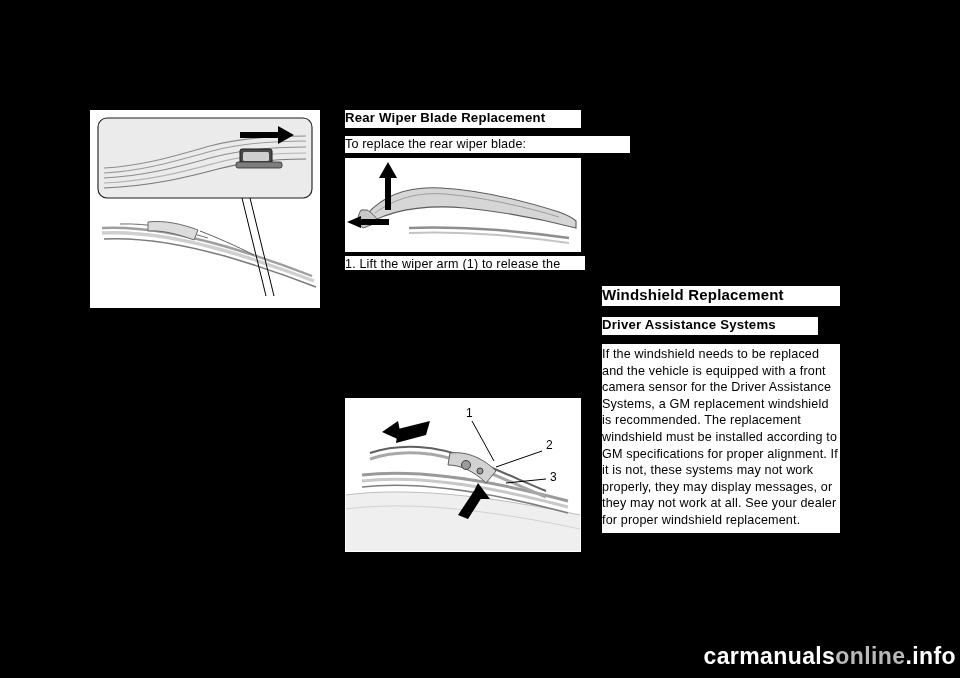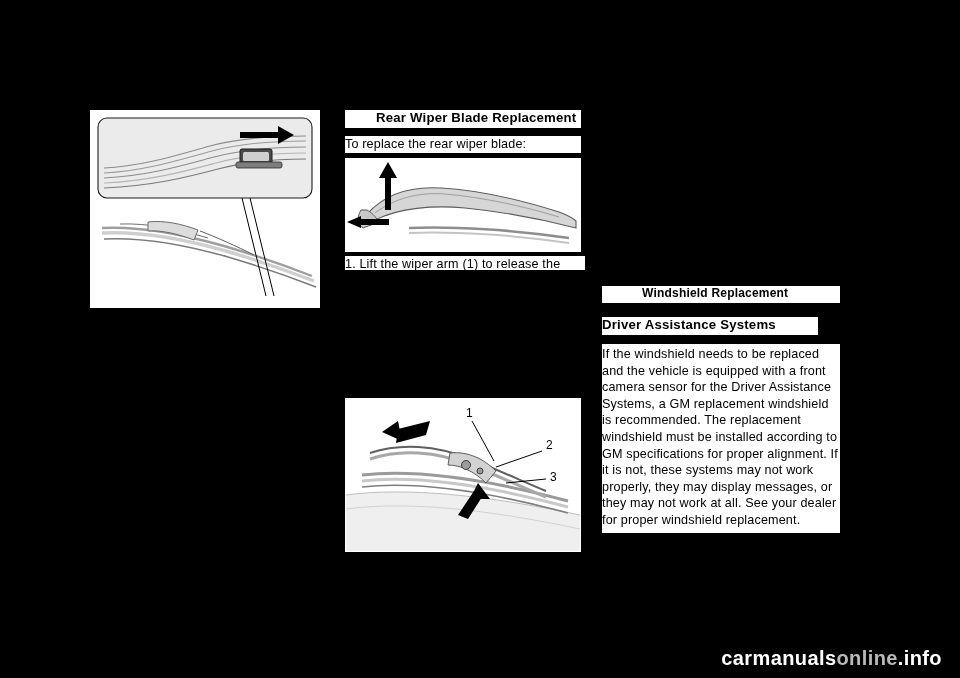--- a/index.html
+++ b/index.html
@@ -35,23 +35,22 @@
   .heading {
     position: absolute;
     background: #ffffff;
     color: #000000;
     font-weight: bold;
     letter-spacing: 0.2px;
     border-bottom: 1.6px solid #000000;
     box-sizing: border-box;
   }
   .h1 {
-    font-size: 12px;
+    font-size: 15px;
     padding-bottom: 3px;
-    padding-left: 40px;
   }
   .h2 {
     font-size: 13.2px;
     padding-bottom: 3px;
   }
   .figure {
     position: absolute;
     background: #ffffff;
     overflow: hidden;
   }
@@ -60,24 +59,24 @@
   .footer {
     position: absolute;
     left: 0;
     bottom: 0;
     width: 960px;
     height: 44px;
     background: #000000;
   }
   .footer-text {
     position: absolute;
-    right: 18px;
+    right: 4px;
     bottom: 8px;
     color: #ffffff;
-    font-size: 20px;
+    font-size: 23px;
     font-weight: bold;
     letter-spacing: 0.4px;
     white-space: nowrap;
   }
   .footer-text .dim { color: #b9b9b9; font-weight: bold; }
 
   
   #fig-front {
     left: 90px;
     top: 110px;
@@ -142,23 +141,23 @@
         <path d="M110,121 C126,127 146,136 164,145" fill="none" stroke="#5f5f5f" stroke-width="1"></path>
       </g>
 
       <g>
         <line x1="152" y1="88" x2="176" y2="186" stroke="#000000" stroke-width="1"></line>
         <line x1="160" y1="88" x2="184" y2="186" stroke="#000000" stroke-width="1"></line>
       </g>
     </svg>
   </div>
 
-  <div class="heading h2" id="mid-heading" style="left:345px; top:110px; width:236px;padding-left:31px;">Rear Wiper Blade Replacement</div>
-
-  <div class="text-block" id="mid-intro" style="left:345px; top:136px; width:236px;">To replace the rear wiper blade:</div>
+  <div class="heading h2" id="mid-heading" style="left:345px; top:110px; width:236px;">Rear Wiper Blade Replacement</div>
+
+  <div class="text-block" id="mid-intro" style="left:345px; top:136px; width:285px;">To replace the rear wiper blade:</div>
 
   <div class="figure" id="fig-rear">
     <svg width="236" height="94" viewBox="0 0 236 94">
       <rect x="0" y="0" width="236" height="94" fill="#ffffff"></rect>
 
       <path d="M22,56 C40,36 66,28 96,30 C132,32 176,42 214,54 C222,57 228,60 231,63 L231,70 C200,62 160,54 120,50 C88,47 54,50 30,62 Z" fill="#d6d6d6" stroke="#5c5c5c" stroke-width="1.1"></path>
       <path d="M30,55 C50,40 74,34 100,36 C136,39 178,48 214,59" fill="none" stroke="#9d9d9d" stroke-width="1"></path>
 
       <path d="M64,70 C108,68 170,72 224,80" fill="none" stroke="#8e8e8e" stroke-width="2.6"></path>
       <path d="M64,75 C108,73 170,77 224,85" fill="none" stroke="#c4c4c4" stroke-width="2"></path>

